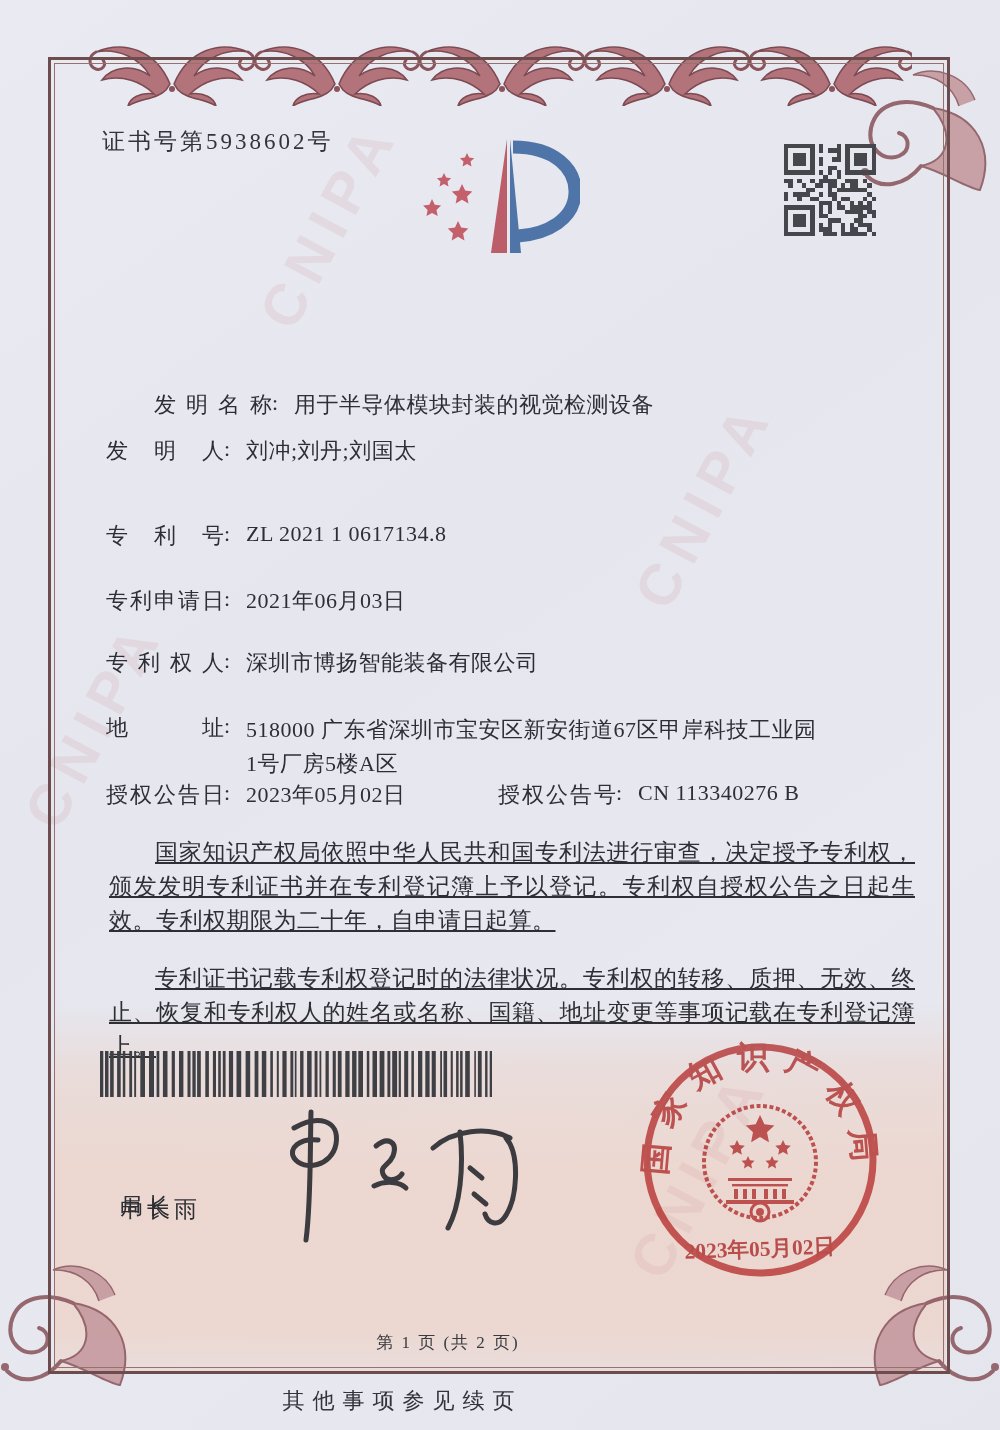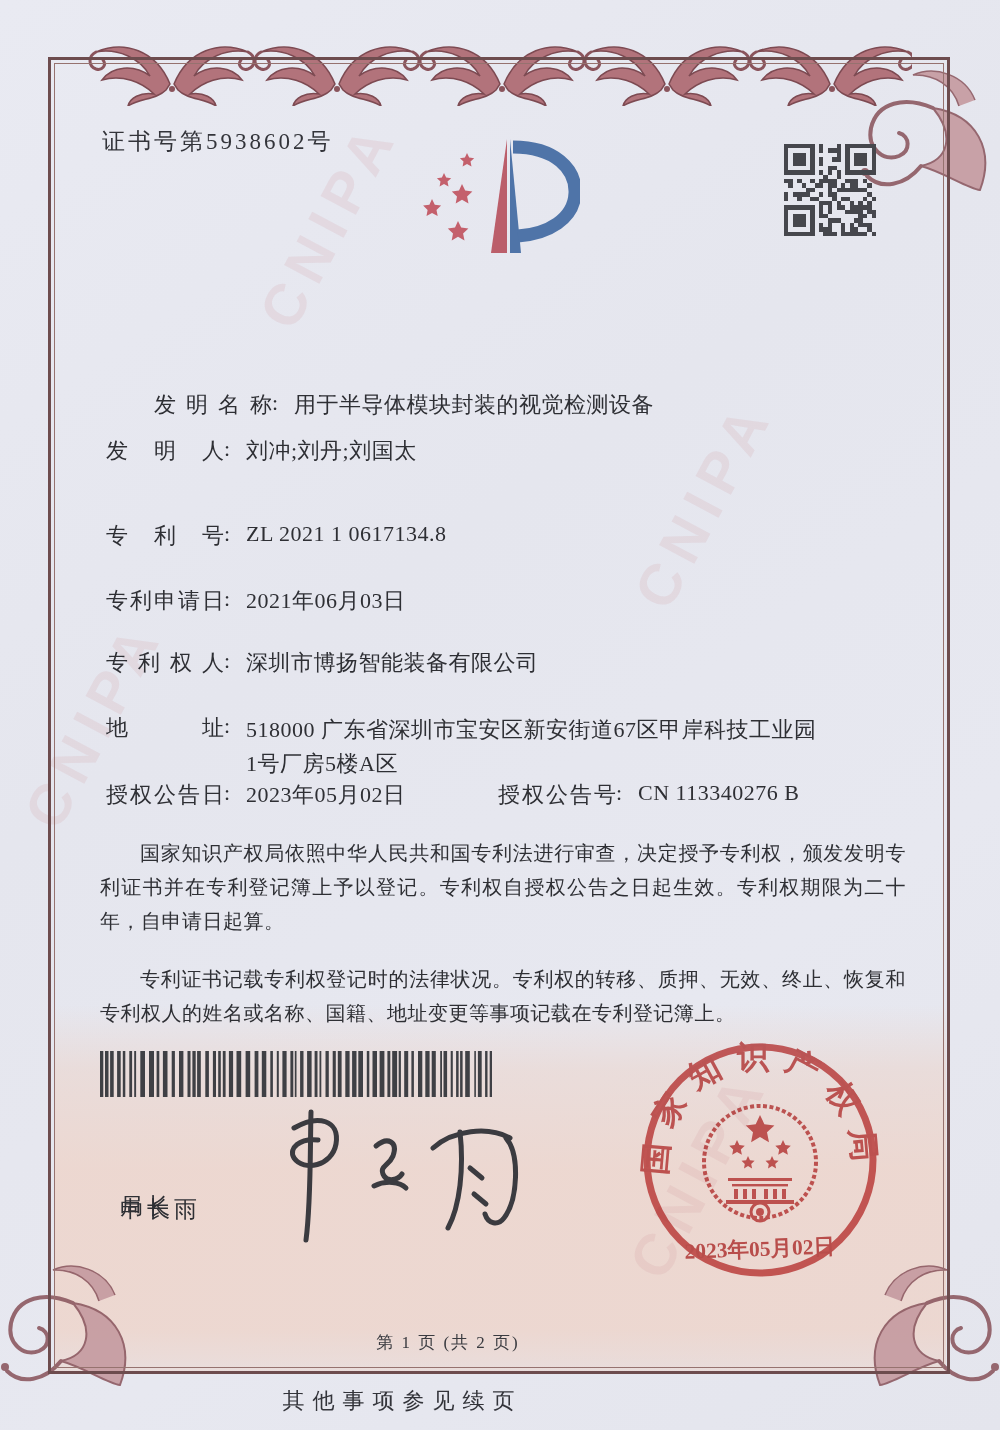--- a/index.html
+++ b/index.html
@@ -54,23 +54,23 @@
   .f-label {
     display:inline-block; width:118px; text-align:justify; text-align-last:justify;
     vertical-align:top;
   }
   .f-colon { display:inline-block; width:22px; vertical-align:top; }
   .f-value { display:inline-block; vertical-align:top; letter-spacing:0.5px; }
   .addr-value { width:580px; line-height:34px; }
   .grant-col2 { position:absolute; left:378px; top:0; white-space:nowrap;margin-left:14px; }
   
   .paras {
-    position:absolute; left:100px; top:836px; width:806px;
-    font-size:20px; line-height:34px; text-align:justify;
-    color:#2e2f34; letter-spacing:0.5px;
+    position:absolute; left:109px; top:836px; width:806px;
+    font-size:23px; line-height:34px; text-align:justify;
+    color:#2e2f34; letter-spacing:0.5px;text-decoration:underline;
   }
   .paras p { text-indent:2em; margin-bottom:24px; }
   
   .barcode { position:absolute; left:100px; top:1051px; width:392px; height:46px; }
   
   .sig-label { position:absolute; left:120px; font-size:23px; letter-spacing:4px;
     font-family:"Liberation Sans","DejaVu Sans",sans-serif; color:#2e2f34; }
   .sig-svg { position:absolute; left:248px; top:1102px; width:280px; height:150px; }
   
   .seal { position:absolute; left:640px; top:1040px; width:240px; height:240px;

